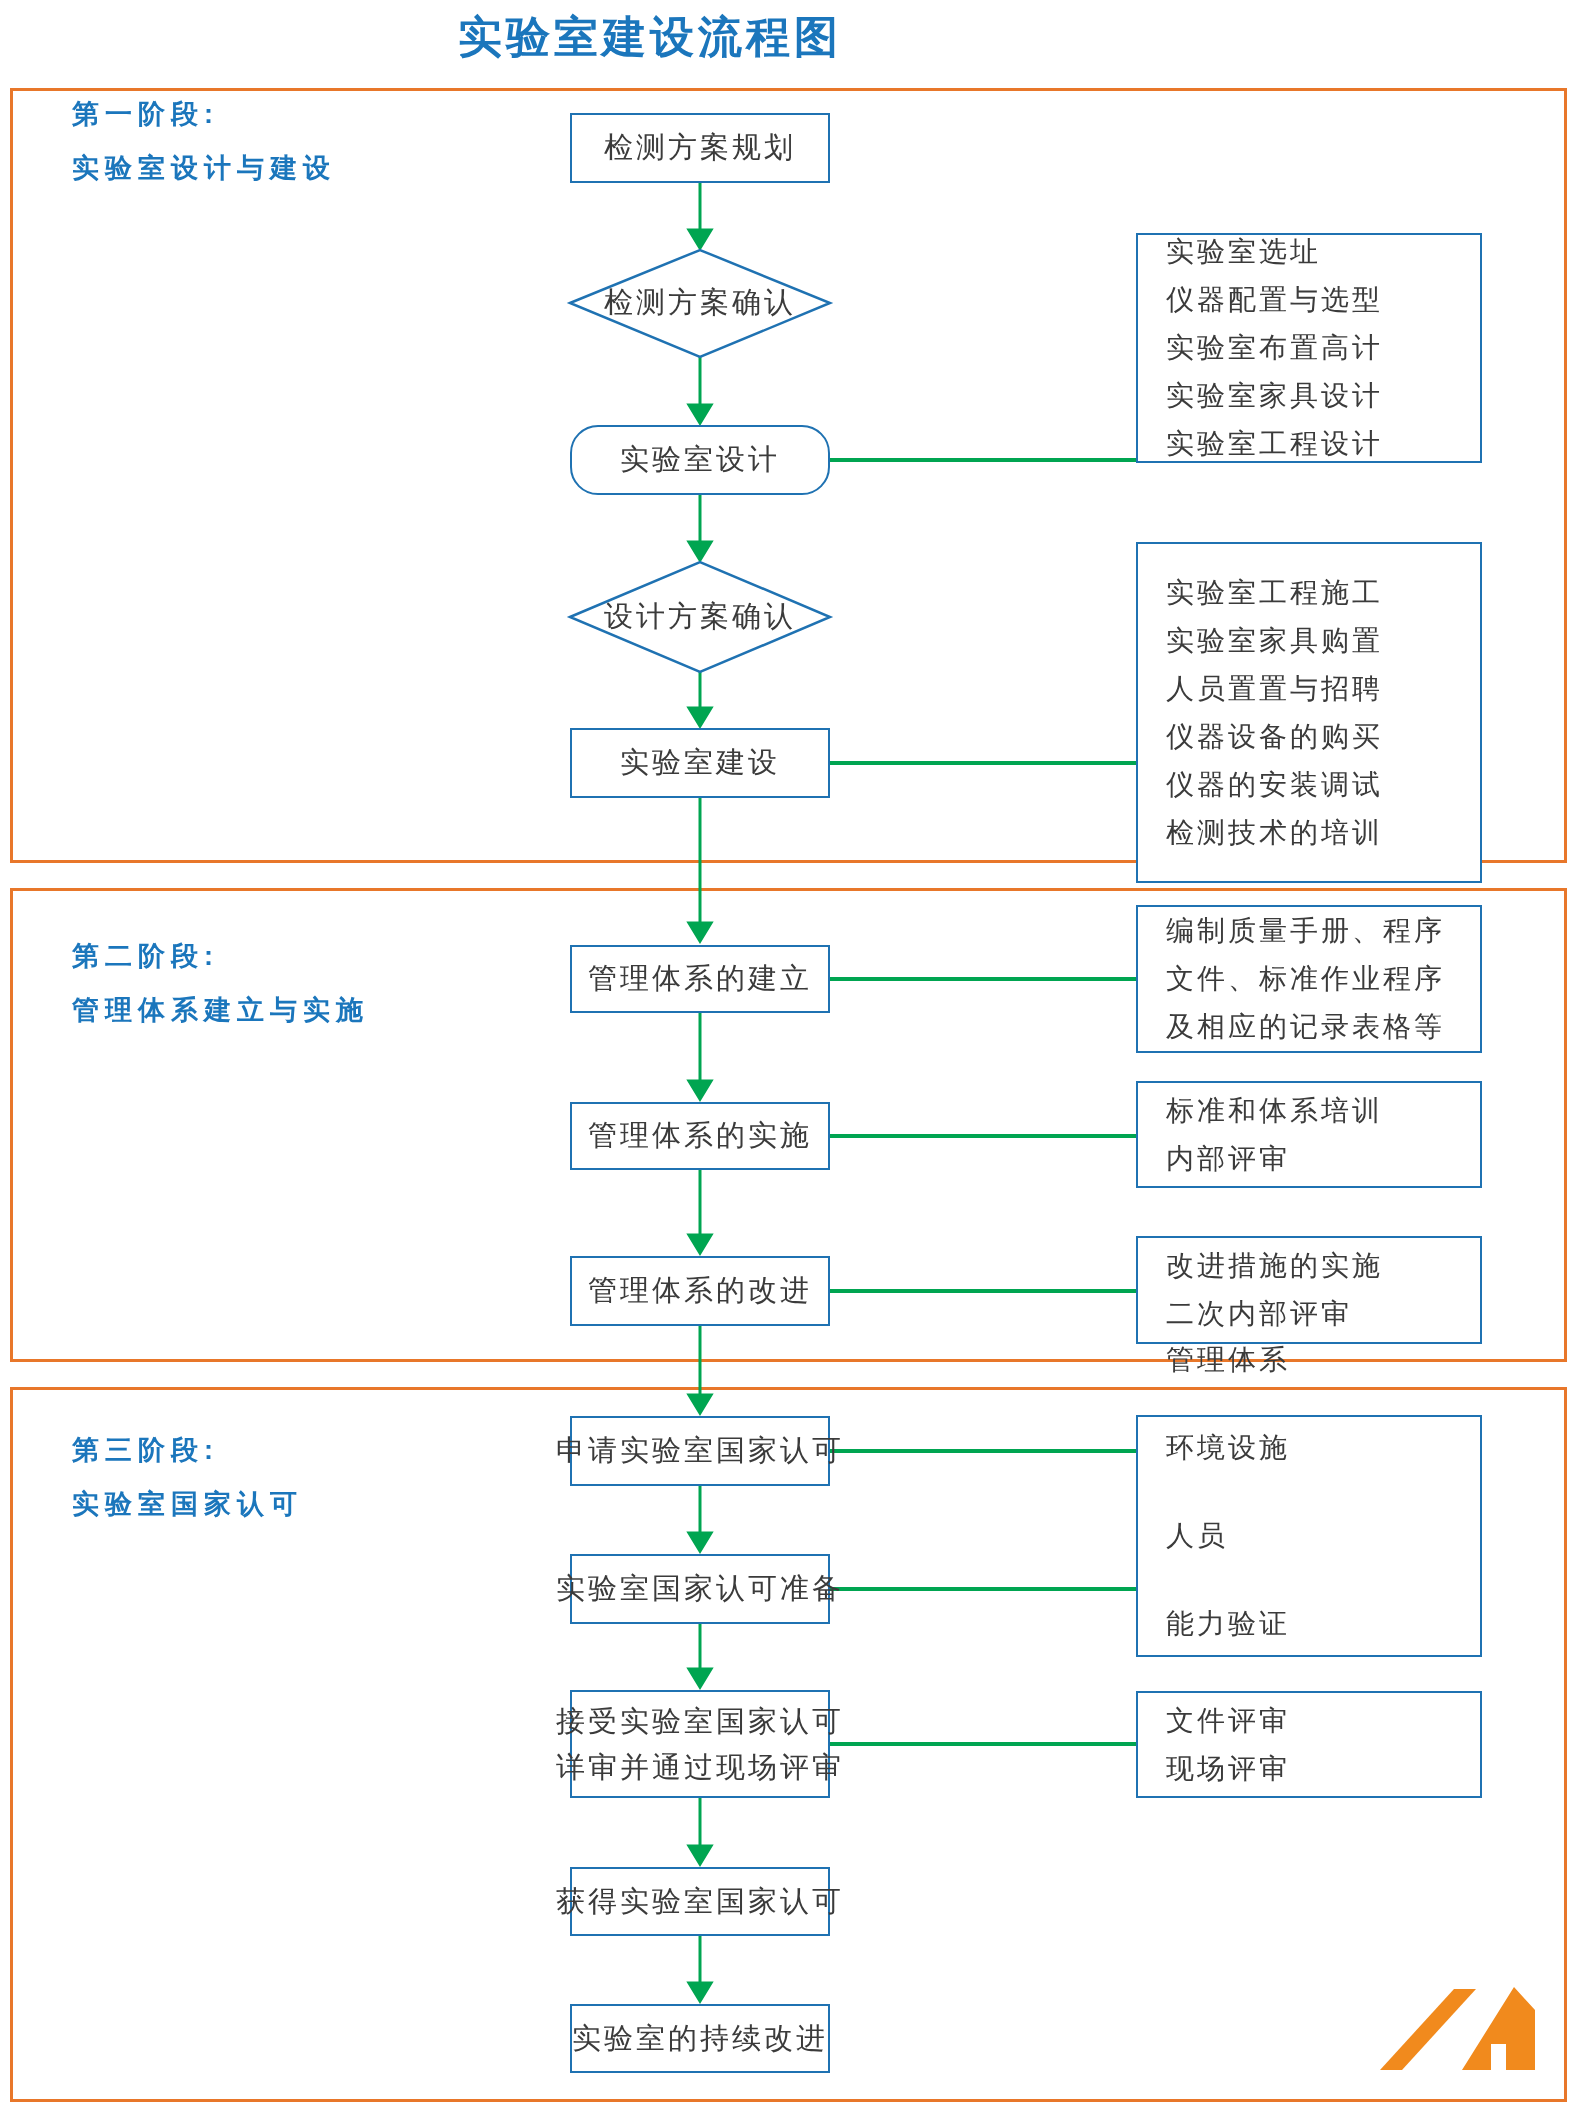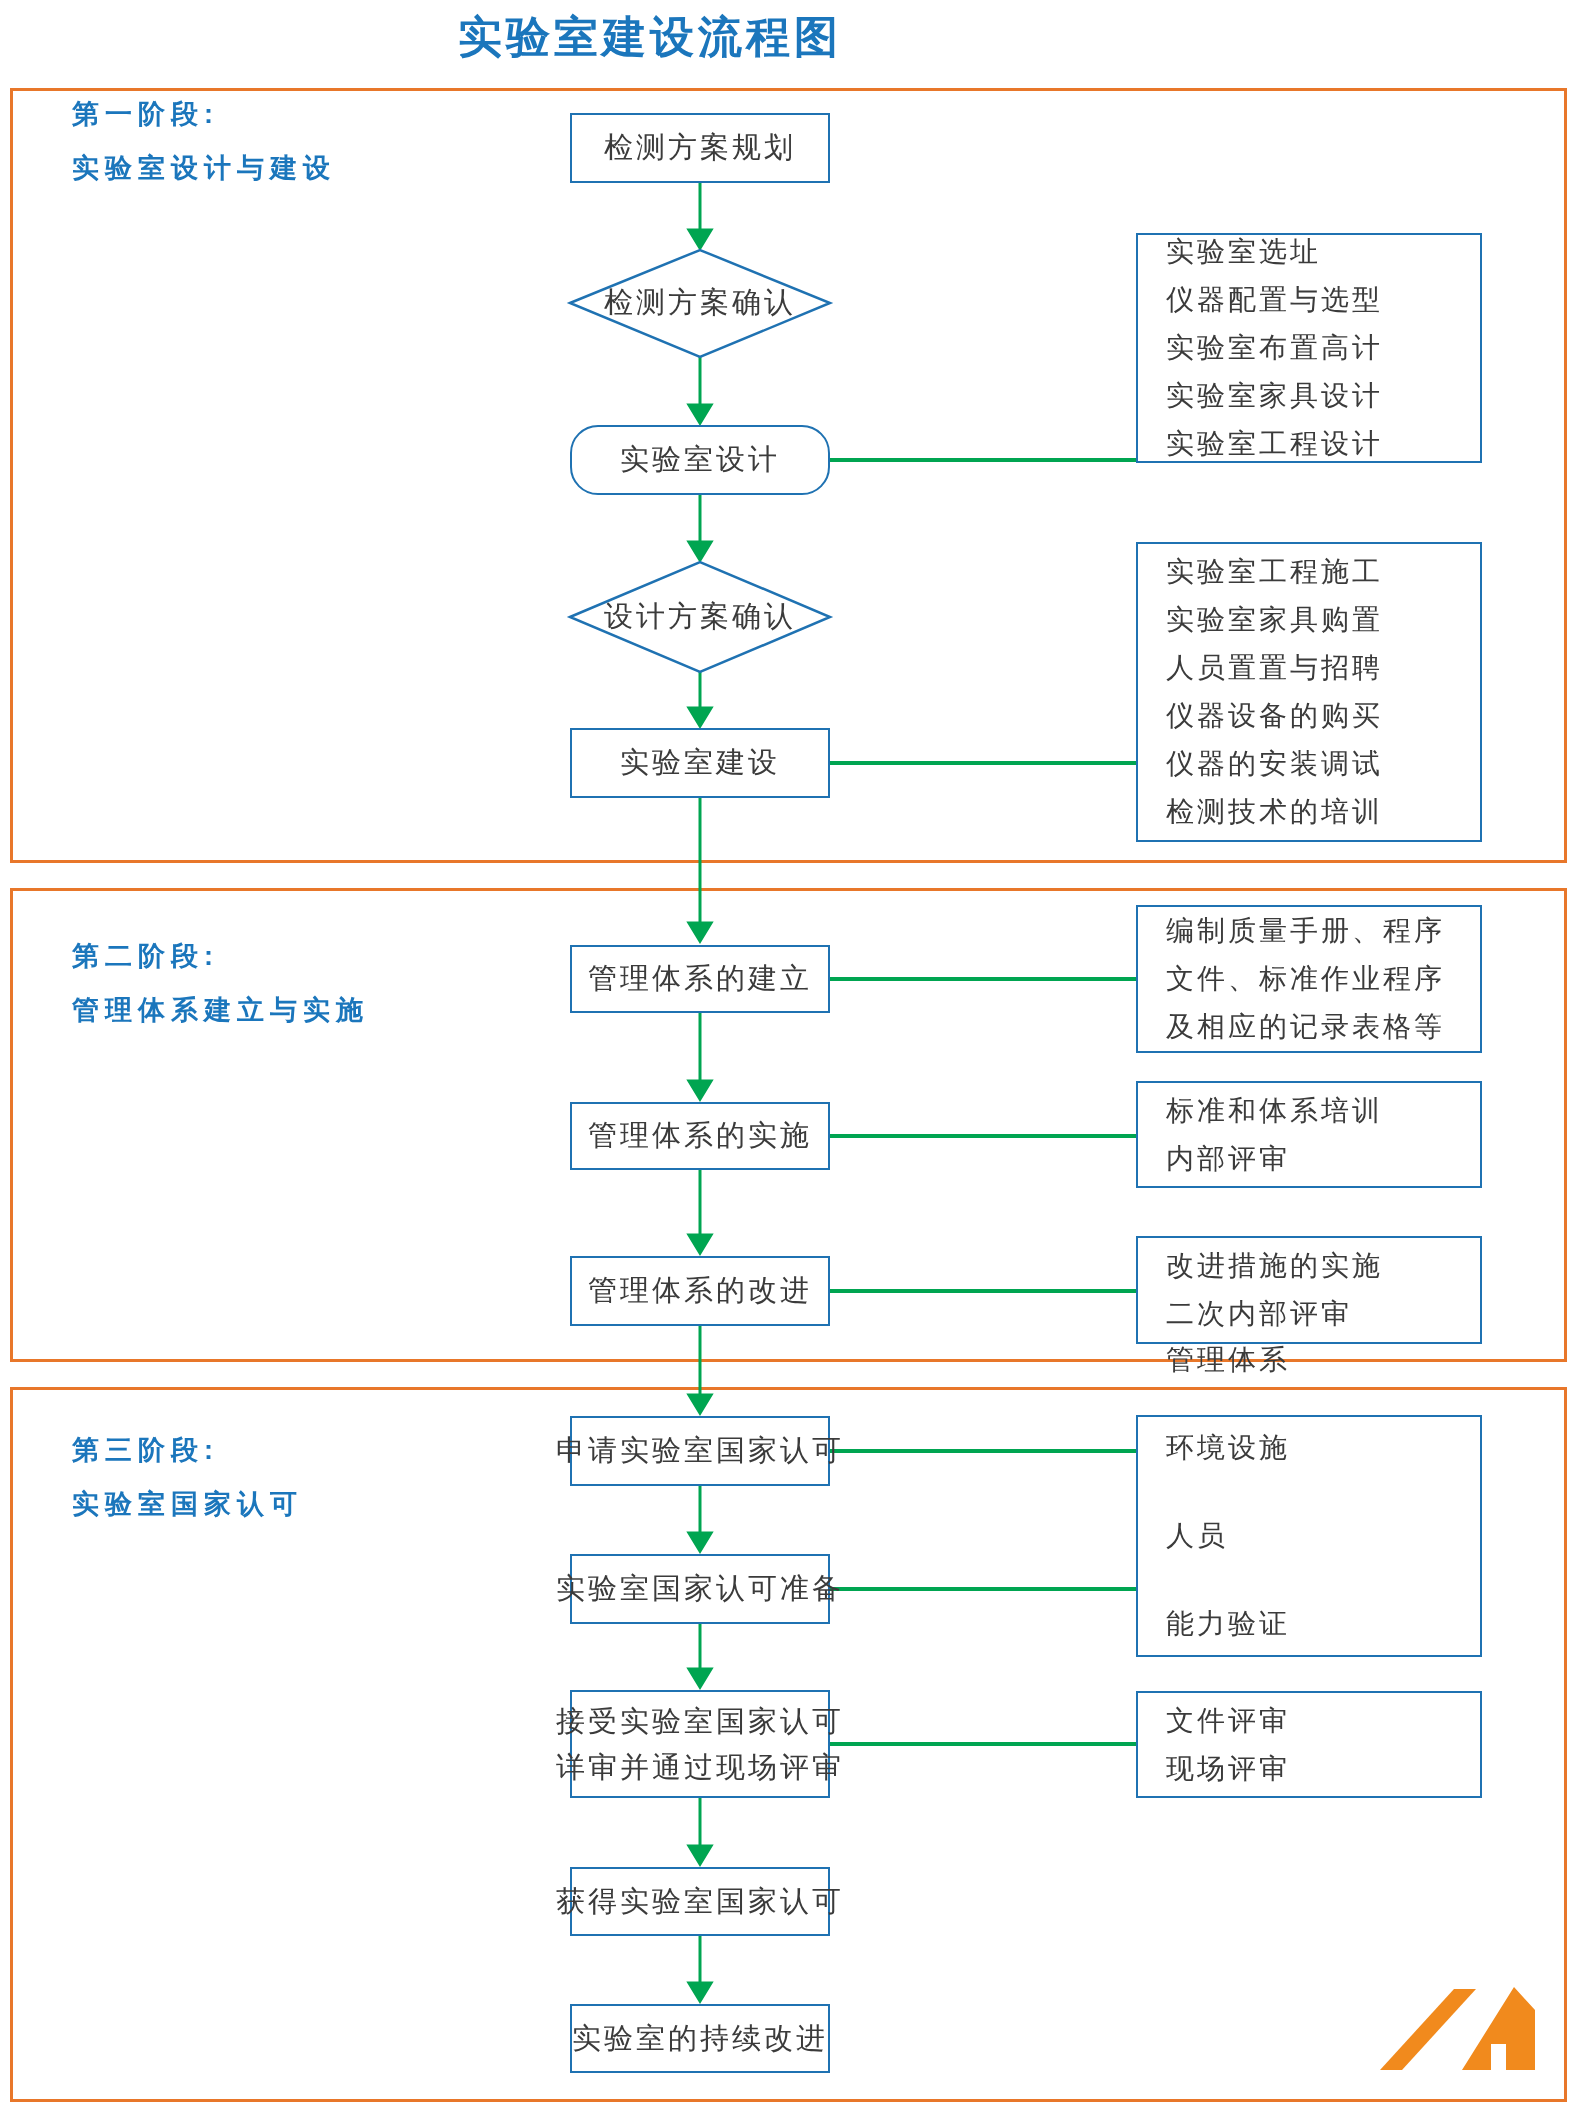--- a/index.html
+++ b/index.html
@@ -155,21 +155,21 @@
       <span>获得实验室国家认可</span>
     </div>
 
   <div class="ann" style="top:233px;height:230px;">
     <div>实验室选址</div>
     <div>仪器配置与选型</div>
     <div>实验室布置高计</div>
     <div>实验室家具设计</div>
     <div>实验室工程设计</div>
   </div>
-  <div class="ann" style="top:542px;height:300px;">
+  <div class="ann" style="top:542px;height:341px;">
     <div>实验室工程施工</div>
     <div>实验室家具购置</div>
     <div>人员置置与招聘</div>
     <div>仪器设备的购买</div>
     <div>仪器的安装调试</div>
     <div>检测技术的培训</div>
   </div>
   <div class="ann" style="top:905px;height:148px;">
     <div>编制质量手册、程序</div>
     <div>文件、标准作业程序</div>

